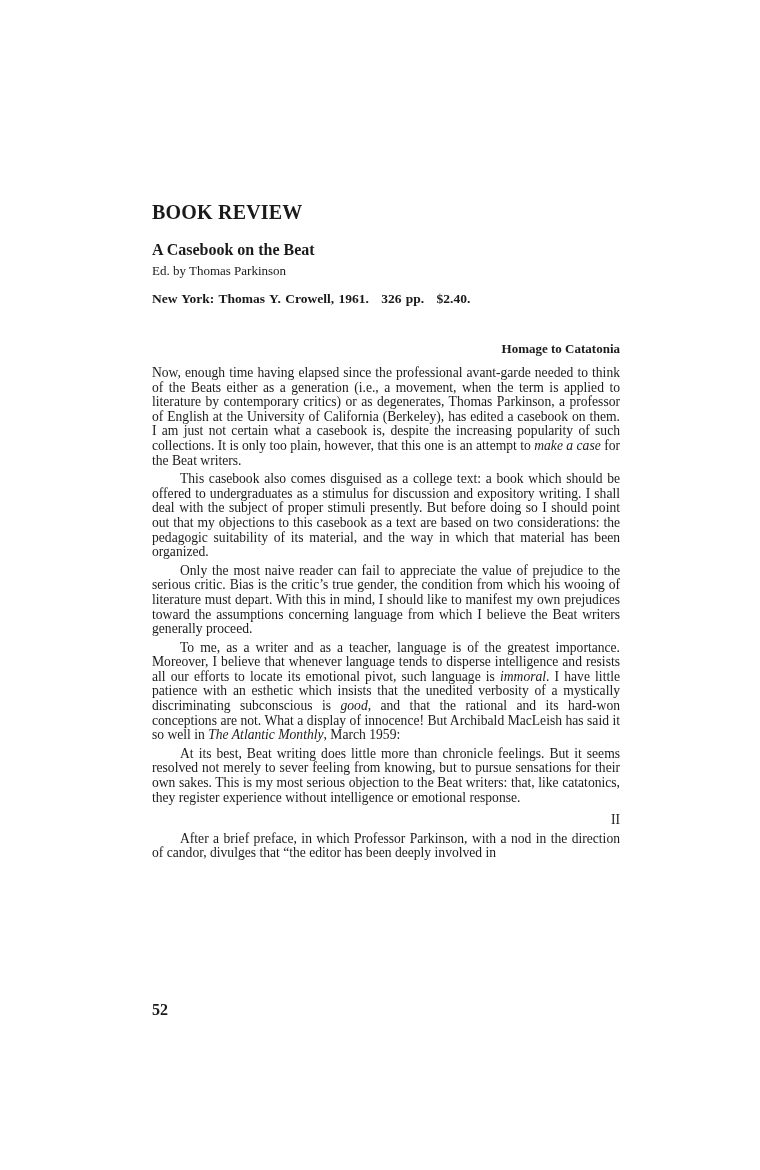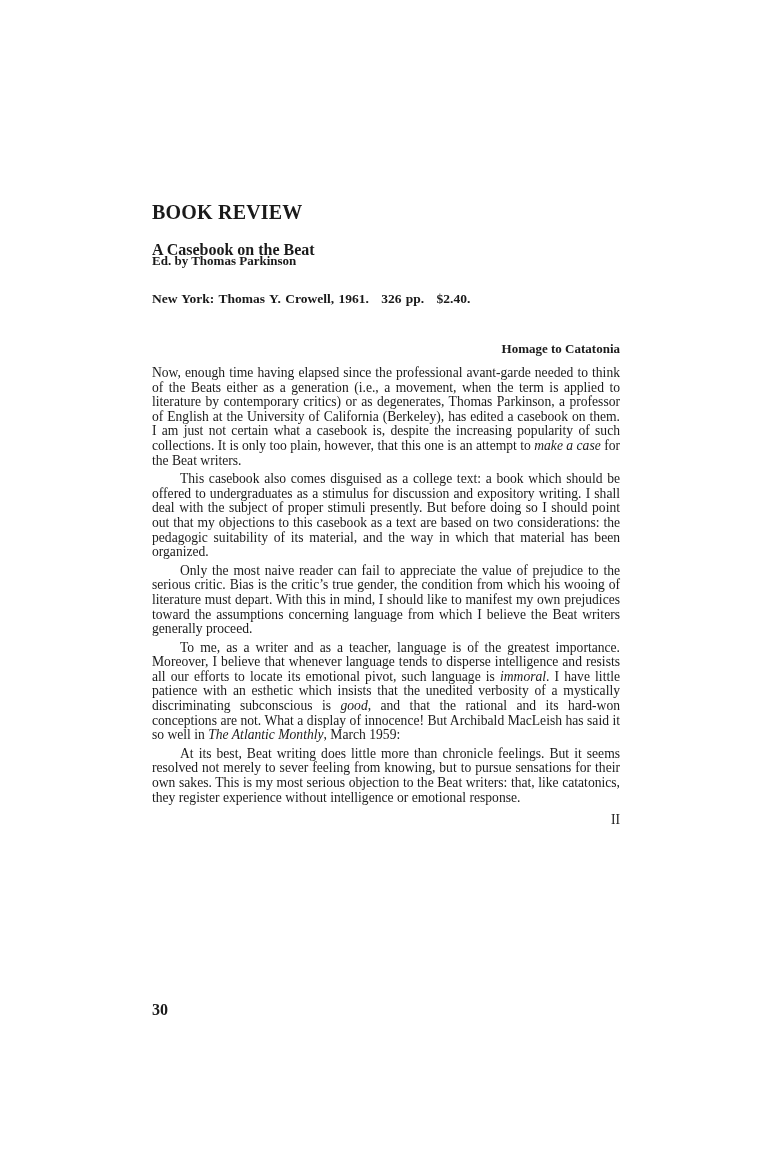--- a/index.html
+++ b/index.html
@@ -37,25 +37,25 @@
     top: 240px;
     left: 0;
     margin: 0;
     font-family: "Liberation Serif", serif;
     font-weight: bold;
     font-size: 16px;
     line-height: 20px;
   }
   .editor {
     position: absolute;
-    top: 252px;
+    top: 262px;
     left: 0;
     margin: 0;
     font-family: "Liberation Serif", serif;
-    font-weight: bold;
+    font-weight: normal;
     font-size: 13px;
     line-height: 18px;
   }
   .pubinfo {
     position: absolute;
     top: 290px;
     left: 0;
     margin: 0;
     font-family: "Liberation Serif", serif;
     font-size: 13.5px;
@@ -129,16 +129,17 @@
 
   <h3 class="review-title">Homage to Catatonia</h3>
 
   <div class="body-text">
     <p><span>Now, enough time having elapsed since the professional avant-garde needed to think of the Beats either as a generation (i.e., a movement, when the term is applied to literature by contemporary critics) or as degenerates, Thomas Parkinson, a professor of English at the University of California (Berkeley), has edited a casebook on them. I am just not certain what a casebook is, despite the increasing popularity of such collections. It is only too plain, however, that this one is an attempt to </span><em>make a case</em><span> for the Beat writers.</span></p>
     <p class="indent"><span>This casebook also comes disguised as a college text: a book which should be offered to undergraduates as a stimulus for discussion and ex­pository writing. I shall deal with the subject of proper stimuli presently. But before doing so I should point out that my objections to this casebook as a text are based on two considerations: the pedagogic suitability of its material, and the way in which that material has been organized.</span></p>
     <p class="indent"><span>Only the most naive reader can fail to appreciate the value of prejudice to the serious critic. Bias is the critic’s true gender, the condition from which his wooing of literature must depart. With this in mind, I should like to manifest my own prejudices toward the assumptions concerning language from which I believe the Beat writers generally proceed.</span></p>
     <p class="indent"><span>To me, as a writer and as a teacher, language is of the greatest im­portance. Moreover, I believe that whenever language tends to disperse intelligence and resists all our efforts to locate its emotional pivot, such language is </span><em>immoral</em><span>. I have little patience with an esthetic which insists that the unedited verbosity of a mystically discriminating subconscious is </span><em>good</em><span>, and that the rational and its hard-won conceptions are not. What a display of innocence! But Archibald MacLeish has said it so well in </span><em>The Atlantic Monthly</em><span>, March 1959:</span></p>
     <p class="indent">At its best, Beat writing does little more than chronicle feelings. But it seems resolved not merely to sever feeling from knowing, but to pursue sensations for their own sakes. This is my most serious objection to the Beat writers: that, like catatonics, they register experience without intelli­gence or emotional response.</p>
     <div class="section-num">II</div>
+    <p class="indent">After a brief preface, in which Professor Parkinson, with a nod in the direction of candor, divulges that “the editor has been deeply involved in</p>
   </div>
 
-  <div class="folio">30</div>
+  <div class="folio">52</div>
 </div>
 
 </body></html>

